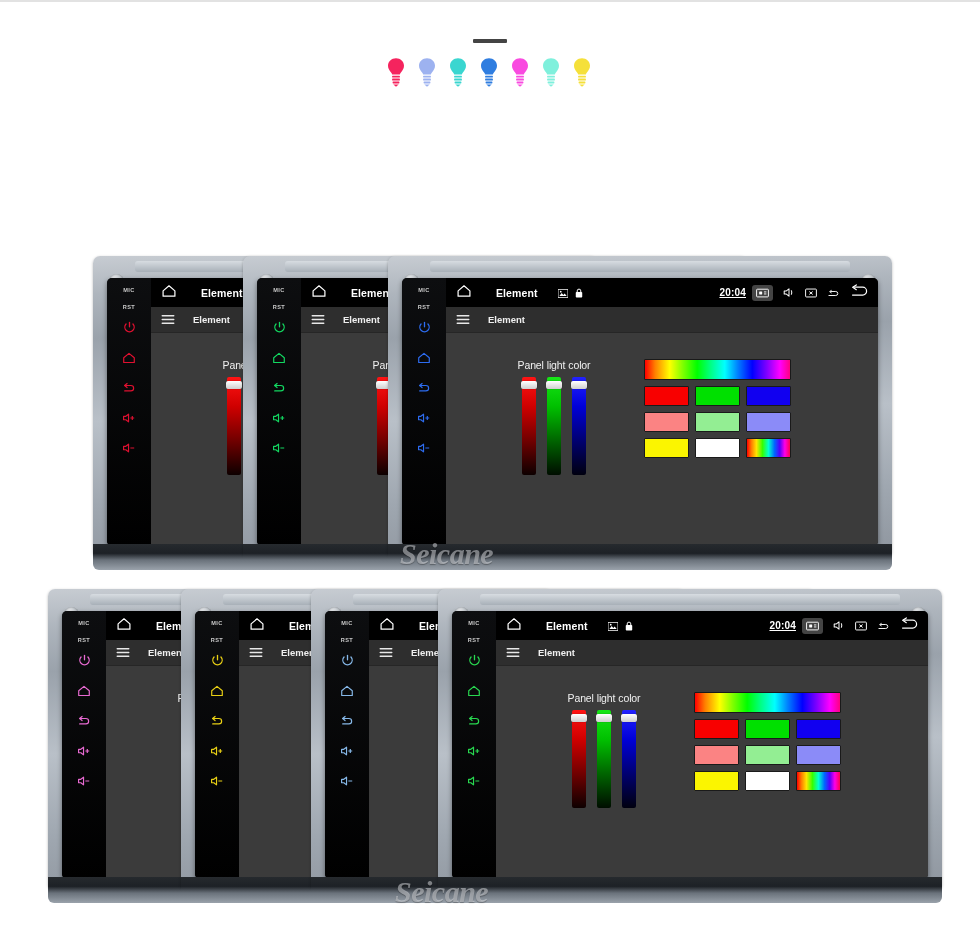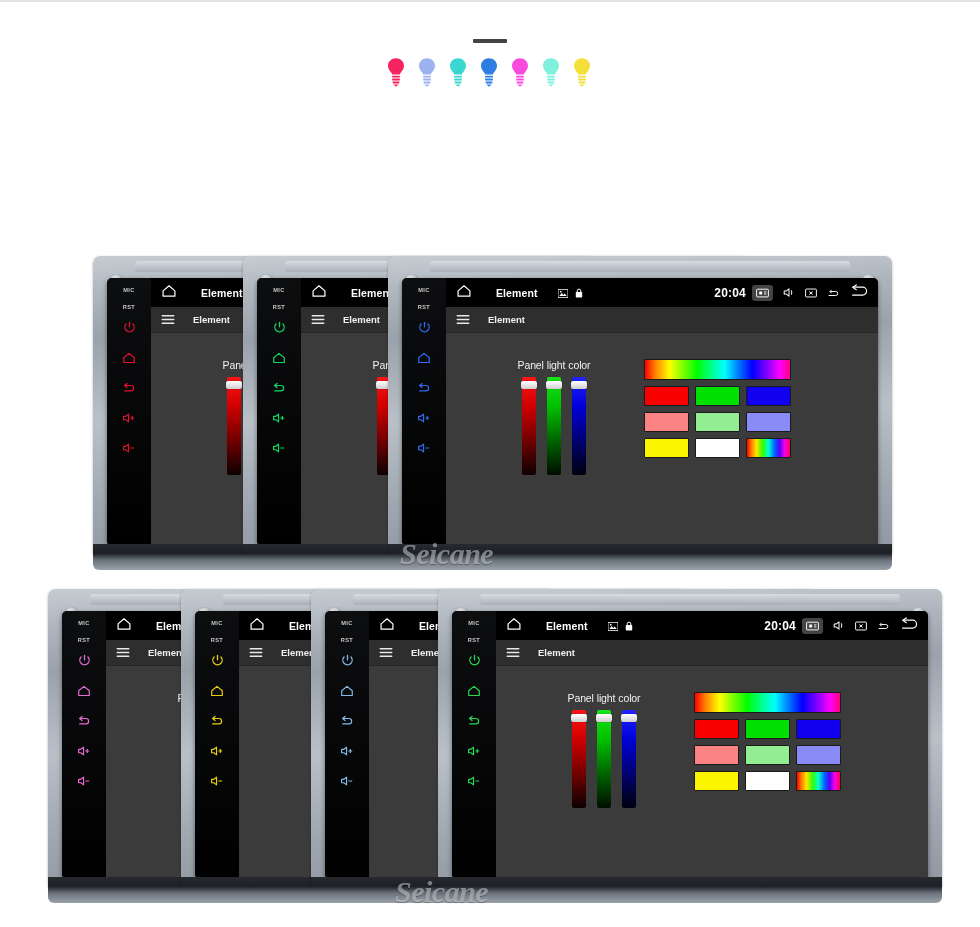--- a/index.html
+++ b/index.html
@@ -158,22 +158,22 @@
   .sb-title {
     color: #fff;
     font-size: 10.5px;
     font-weight: bold;
     margin-left: 24px;
     letter-spacing: .1px;
   }
   .sb-icons-left { display: flex; align-items: center; gap: 7px; margin-left: 20px; }
   .sb-spacer { flex: 1 1 auto; }
   .sb-clock {
-    color: #fff; font-size: 12px; font-weight: bold;
-    letter-spacing: .2px; margin-right: 6px;
+    color: #fff; font-size: 10px; font-weight: bold;
+    letter-spacing: .2px; margin-right: 6px; text-decoration: underline;
   }
   .sb-icons-right { display: flex; align-items: center; gap: 10px; }
   .sb-hl {
     background: #444; border-radius: 3px;
     padding: 3px 4px; display: flex; align-items: center;
   }
 
   .appbar {
     height: 26px;
     background: #2e2e2e;

